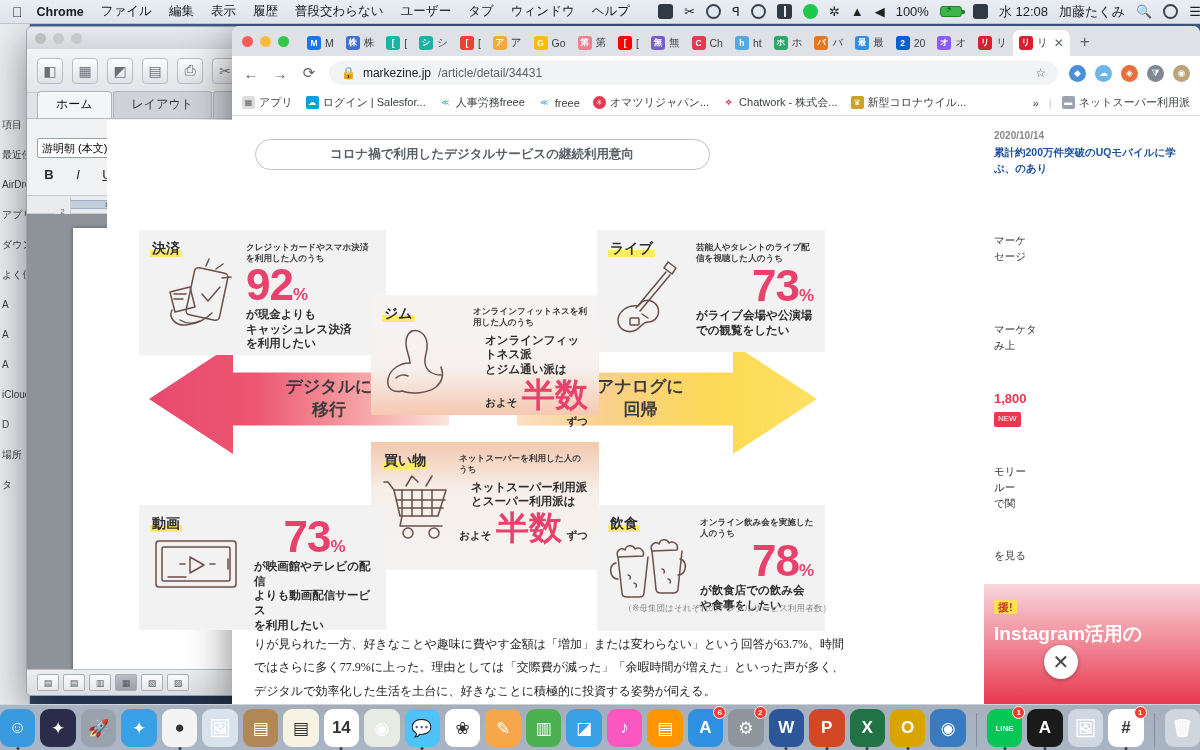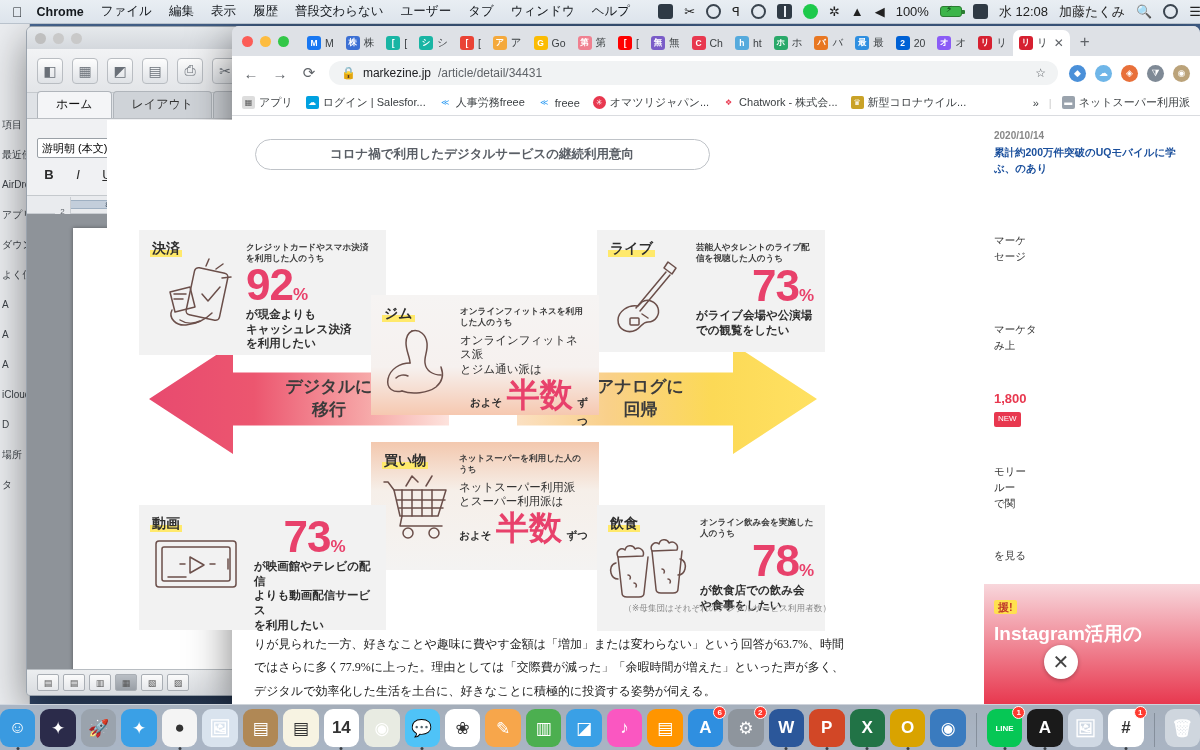--- a/index.html
+++ b/index.html
@@ -144,21 +144,21 @@
   .card.c-shop{left:264px;top:272px;width:228px;height:128px;background:linear-gradient(180deg,#f3c8ae 0%, #f6efe9 38%, #f4f3f2 100%);}
   .card.c-video{left:32px;top:335px;width:247px;height:125px;}
   .card.c-eat{right:32px;top:335px;width:228px;height:126px;}
 
   .cat{display:inline-block;font-size:14px;font-weight:bold;color:#2e2e2e;
     background:linear-gradient(180deg,transparent 56%, #ffe96b 56%, #ffe96b 94%, transparent 94%); padding:0 2px;}
   .lead{font-size:8.6px;color:#3a3a3a;line-height:1.33;font-weight:bold;}
   .bignum{font-size:44px;font-weight:bold;color:#e8416b;line-height:.86;letter-spacing:-1px;}
   .pct{font-size:17px;font-weight:bold;color:#e8416b;}
   .tail{font-size:11.5px;font-weight:bold;color:#2e2e2e;line-height:1.28;}
-  .mid{font-size:11.5px;font-weight:normal;color:#2e2e2e;line-height:1.26;}
+  .mid{font-size:11.5px;font-weight:bold;color:#2e2e2e;line-height:1.26;margin-left:12px;}
   .hansu{font-size:33px;font-weight:bold;color:#e8416b;line-height:1;}
   .smallw{font-size:10.5px;font-weight:bold;color:#2e2e2e;}
 
   .illu{stroke:#6b4f4a;fill:none;stroke-width:1.5;stroke-linecap:round;stroke-linejoin:round;}
   .footnote{position:absolute;right:26px;bottom:10px;font-size:8.6px;color:#8a8a8a;}
 
   .closebtn{position:absolute;left:1044px;top:645px;width:34px;height:34px;border-radius:50%;background:#fff;
     display:flex;align-items:center;justify-content:center;font-size:20px;color:#444;z-index:55;box-shadow:0 1px 4px rgba(0,0,0,.3);}
 
   
@@ -526,21 +526,21 @@
           <div style="flex:1;padding-top:3px">
             <div class="lead">芸能人やタレントのライブ配信を視聴した人のうち</div>
             <div style="margin:2px 0 2px;text-align:right"><span class="bignum">73</span><span class="pct">%</span></div>
             <div class="tail" style="white-space:pre-line">がライブ会場や公演場
 での観覧をしたい</div>
           </div>
         </div>
       </div>
 
       <div class="card c-gym">
-        <div style="display:flex;gap:6px">
+        <div style="display:flex;gap:19px">
           <div style="width:72px">
             <span class="cat">ジム</span>
             <div>
               <svg width="72" height="72" viewBox="0 0 72 72">
                 <g class="illu">
                   <path d="M30 8 c8 -2 14 4 15 12 c1 8 -3 14 -2 20 c1 8 8 12 16 12"></path>
                   <path d="M30 8 c-4 2 -6 6 -6 12 c0 8 4 14 4 20"></path>
                   <path d="M28 40 c-10 0 -20 6 -22 16 c-2 10 6 14 14 12"></path>
                   <path d="M20 68 c10 4 26 2 34 -4 c6 -5 8 -12 5 -20"></path>
                   <path d="M14 55 c3 -3 8 -4 12 -2"></path>

